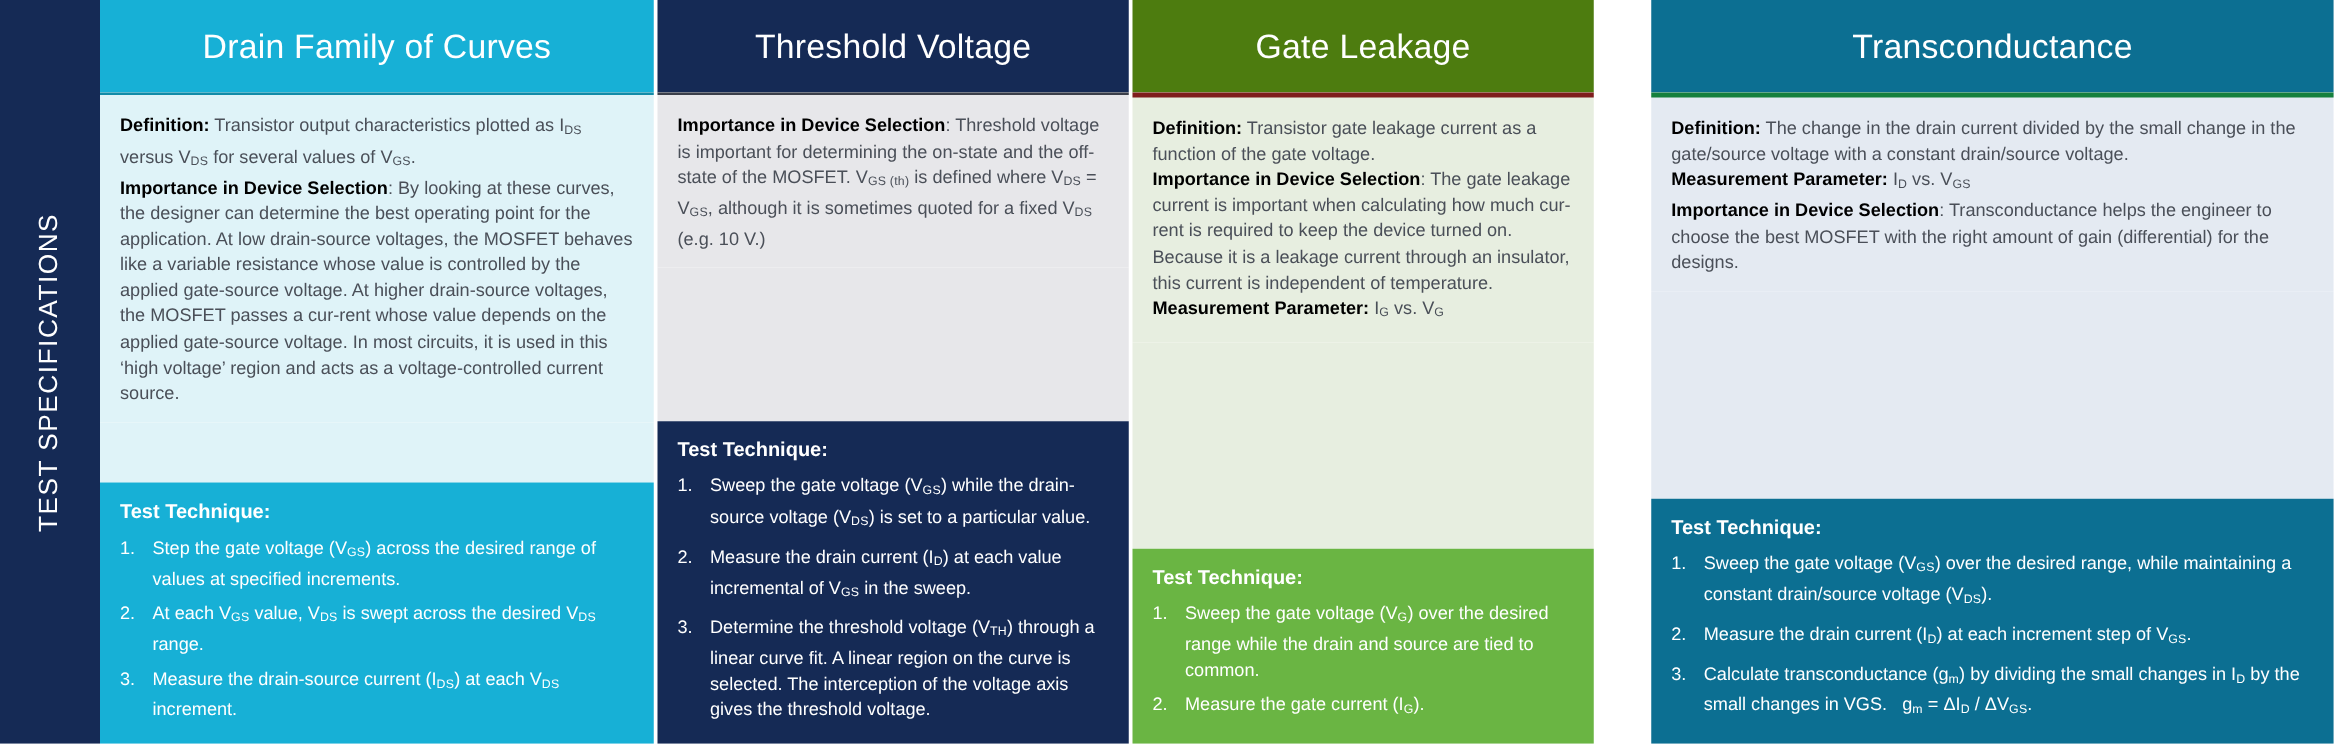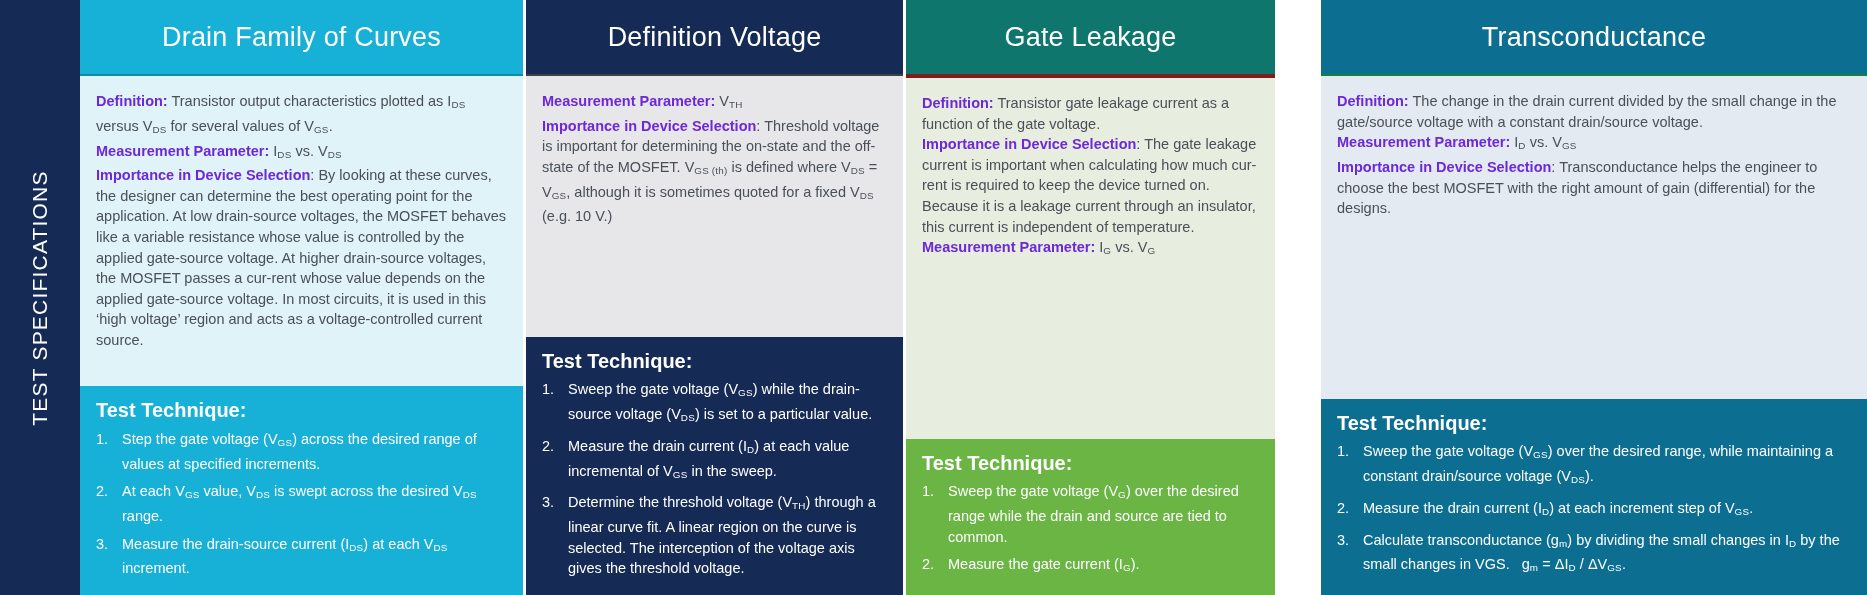--- a/index.html
+++ b/index.html
@@ -76,36 +76,36 @@
   }
 
   
   .col-def {
     flex: 0 0 auto;
     padding: 15px 16px 12px 16px;
     color: #4a4f58;
     font-size: 14.5px;
     line-height: 20.6px;
   }
-  .col-def b { color: #6d28d9; font-weight: 700; }
+  .col-def b { color: #000000; font-weight: 700; }
 
   
   .col-spacer { flex: 1 1 auto; }
 
   
   .col-tech {
     flex: 0 0 auto;
     padding: 14px 16px 16px 16px;
     color: #ffffff;
     font-size: 14.5px;
     line-height: 20.6px;
   }
   .tech-title {
     font-weight: 700;
-    font-size: 20px;
+    font-size: 16px;
     margin-bottom: 8px;
   }
   .tech-list { list-style: none; }
   .tech-list li {
     display: flex;
     margin-bottom: 7px;
   }
   .tech-list li:last-child { margin-bottom: 0; }
   .tech-num {
     flex: 0 0 26px;
@@ -117,35 +117,35 @@
   .col-1 .col-head { background: #17b0d6; }
   .col-1 .col-def  { background: #dff3f8; }
   .col-1 .col-spacer { background: #dff3f8; }
   .col-1 .col-tech { background: #17b0d6; }
 
   .col-2 .col-head { background: #152a55; }
   .col-2 .col-def  { background: #e7e7ea; }
   .col-2 .col-spacer { background: #e7e7ea; }
   .col-2 .col-tech { background: #152a55; }
 
-  .col-3 .col-head { background: #0f766e; }
+  .col-3 .col-head { background: #4d7c0f; }
   .col-3 .col-def  { background: #e7eee0; }
   .col-3 .col-spacer { background: #e7eee0; }
   .col-3 .col-tech { background: #6ab543; }
 
   .col-4 .col-head { background: #0c6f92; }
   .col-4 .col-def  { background: #e4eaf2; }
   .col-4 .col-spacer { background: #e4eaf2; }
   .col-4 .col-tech { background: #0c6f92; }
 
   
   .col-1 .col-def { border-top: 2px solid #128ba8; }
   .col-2 .col-def { border-top: 2px solid #3b3f4a; }
   .col-3 .col-def { border-top: 4px solid #7f1d1d; }
-  .col-4 .col-def { border-top: 2px solid #15803d; }
+  .col-4 .col-def { border-top: 4px solid #15803d; }
 
   sub { font-size: 0.68em; vertical-align: -0.22em; letter-spacing: 0.2px; }
   .nowrap { white-space: nowrap; }
 </style>
 </head>
 <body>
 
 <div id="page">
 
   <div class="rail">
@@ -156,24 +156,20 @@
 
     <div class="col col-1">
       <div class="col-head">Drain Family of Curves</div>
       <div class="col-def">
         <p>
           <b>Definition:</b>
           <span>Transistor output characteristics plotted
           as I<sub>DS</sub> versus V<sub>DS</sub> for several values of V<sub>GS</sub>.</span>
         </p>
         <p>
-          <b>Measurement Parameter:</b>
-          <span>I<sub>DS</sub> vs. V<sub>DS</sub></span>
-        </p>
-        <p>
           <b>Importance in Device Selection</b><span>:</span>
           <span>By looking at these curves, the designer can determine the best operating
           point for the application. At low drain-source voltages, the MOSFET behaves like a variable resistance whose
           value is controlled by the applied gate-source voltage. At higher drain-source voltages, the MOSFET passes a cur-rent
           whose value depends on the applied gate-source voltage. In most circuits, it is used in this ‘high voltage’
           region and acts as a voltage-controlled current source.</span>
         </p>
       </div>
       <div class="col-spacer"></div>
       <div class="col-tech">
@@ -189,26 +185,22 @@
           </li>
           <li>
             <span class="tech-num">3.</span>
             <span class="tech-txt">Measure the drain-source current (I<sub>DS</sub>) at each V<sub>DS</sub> increment.</span>
           </li>
         </ol>
       </div>
     </div>
 
     <div class="col col-2">
-      <div class="col-head">Definition Voltage</div>
-      <div class="col-def">
-        <p>
-          <b>Measurement Parameter:</b>
-          <span>V<sub>TH</sub></span>
-        </p>
+      <div class="col-head">Threshold Voltage</div>
+      <div class="col-def">
         <p>
           <b>Importance in Device Selection</b><span>:</span>
           <span>Threshold voltage is important for determining the on-state and the
           off-state of the MOSFET. V<sub>GS&nbsp;(th)</sub> is defined where
           V<sub>DS</sub> = V<sub>GS</sub>, although it is sometimes quoted for
           a fixed V<sub>DS</sub> (e.g. 10 V.)</span>
         </p>
       </div>
       <div class="col-spacer"></div>
       <div class="col-tech">

